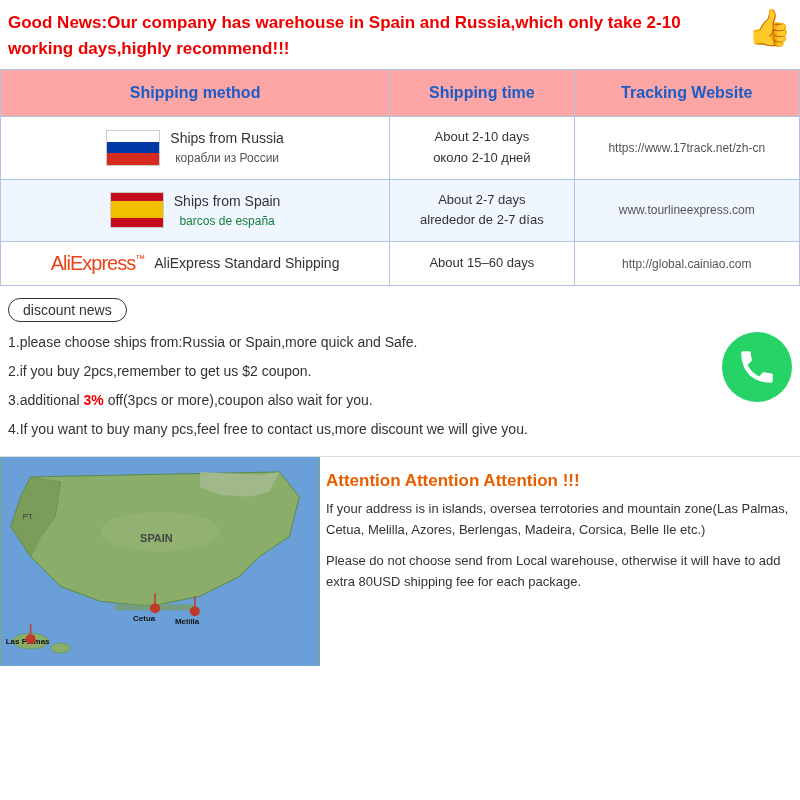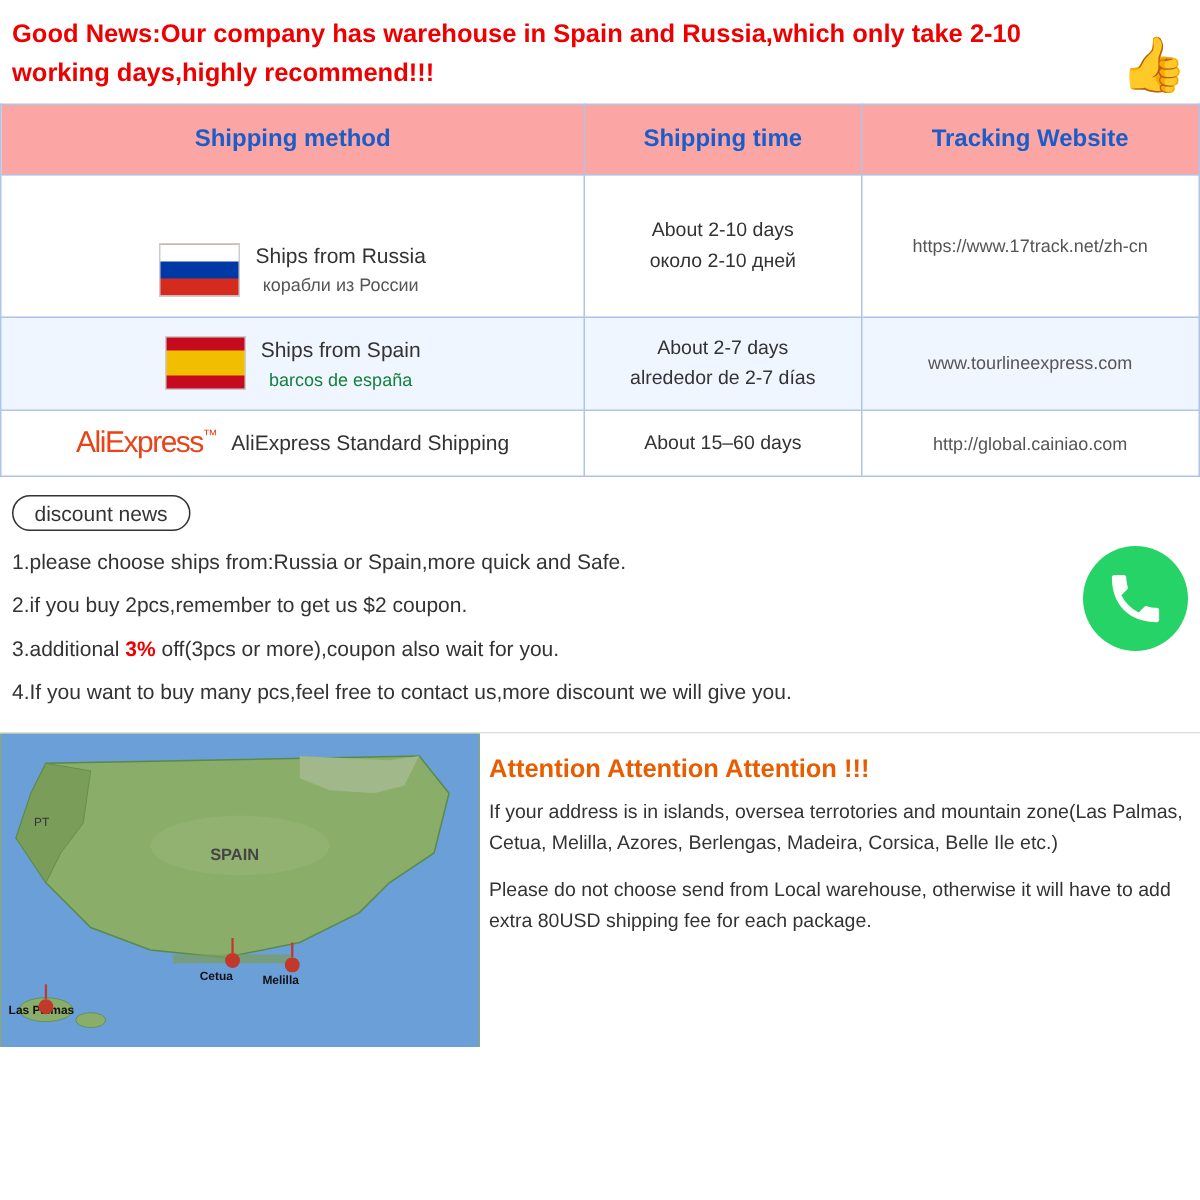--- a/index.html
+++ b/index.html
@@ -10,21 +10,21 @@
       font-size: 14px;
     }
 
     .header-notice {
       color: #e00;
       font-size: 17px;
       font-weight: bold;
       padding: 10px 8px 8px 8px;
       line-height: 1.5;
       display: flex;
-      align-items: flex-end;
+      align-items: flex-start;
     }
     .header-notice .emoji {
       font-size: 36px;
       margin-left: 8px;
       line-height: 1;
     }
 
     
     .shipping-table {
       width: 100%;
@@ -209,21 +209,21 @@
     <tr>
       <th>Shipping method</th>
       <th>Shipping time</th>
       <th>Tracking Website</th>
     </tr>
   </thead>
   <tbody>
 
     <tr>
       <td>
-        <div style="display:flex;align-items:center;gap:10px;justify-content:center;margin-top:32px;">
+        <div style="display:flex;align-items:center;gap:10px;justify-content:center;">
           <div class="flag flag-russia"></div>
           <div class="ship-name">
             <div>Ships from Russia</div>
             <div style="font-size:12px;color:#555;">корабли из России</div>
           </div>
         </div>
       </td>
       <td>
         <div class="ship-time">
           <div>About 2-10 days</div>

